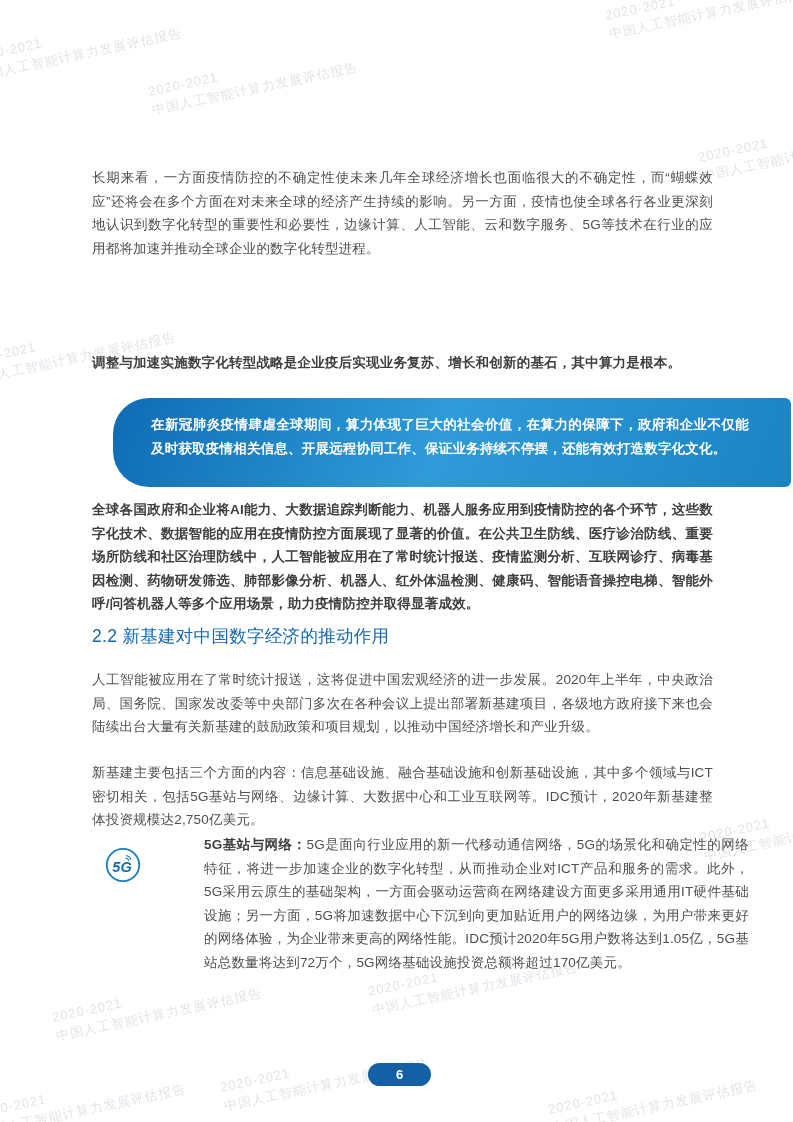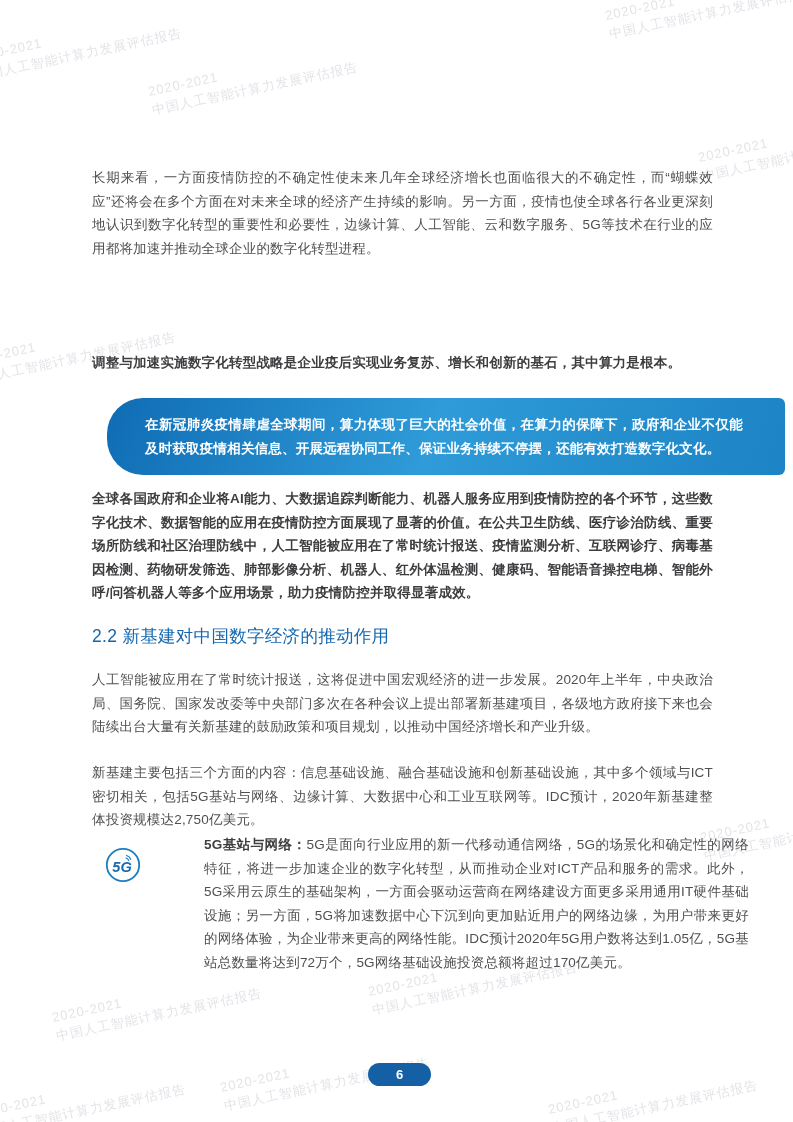--- a/index.html
+++ b/index.html
@@ -37,32 +37,32 @@
     font-size:13.5px;
     line-height:23.5px;
     color:var(--body-ink);
     text-align:justify;
     letter-spacing:.2px;
   }
   .para.bold{font-weight:700;color:var(--bold-ink);}
   .p1{top:166px;}
   .p2{top:261px;}
   .p3{top:351px;}
-  .p4{top:487px;}
+  .p4{top:498px;}
   .p5{top:668px;}
   .p6{top:761px;}
   .section-heading{
     position:absolute;left:92px;top:624px;width:621px;
     font-size:17.5px;font-weight:400;color:var(--accent);
     letter-spacing:.3px;
   }
   
   .hbox{
-    position:absolute;left:107px;top:398px;
-    width:678px;height:77px;
+    position:absolute;left:113px;top:398px;
+    width:678px;height:89px;
     background:linear-gradient(110deg,#0f6cb4 0%,#2f9bd8 48%,#1c83c4 100%);
     border-radius:36px 6px 6px 36px;
     padding:15px 42px 15px 38px;
   }
   .hbox .htext{
     font-size:13.5px;line-height:23.5px;
     color:#ffffff;font-weight:600;
     text-align:justify;letter-spacing:.2px;
   }
   

